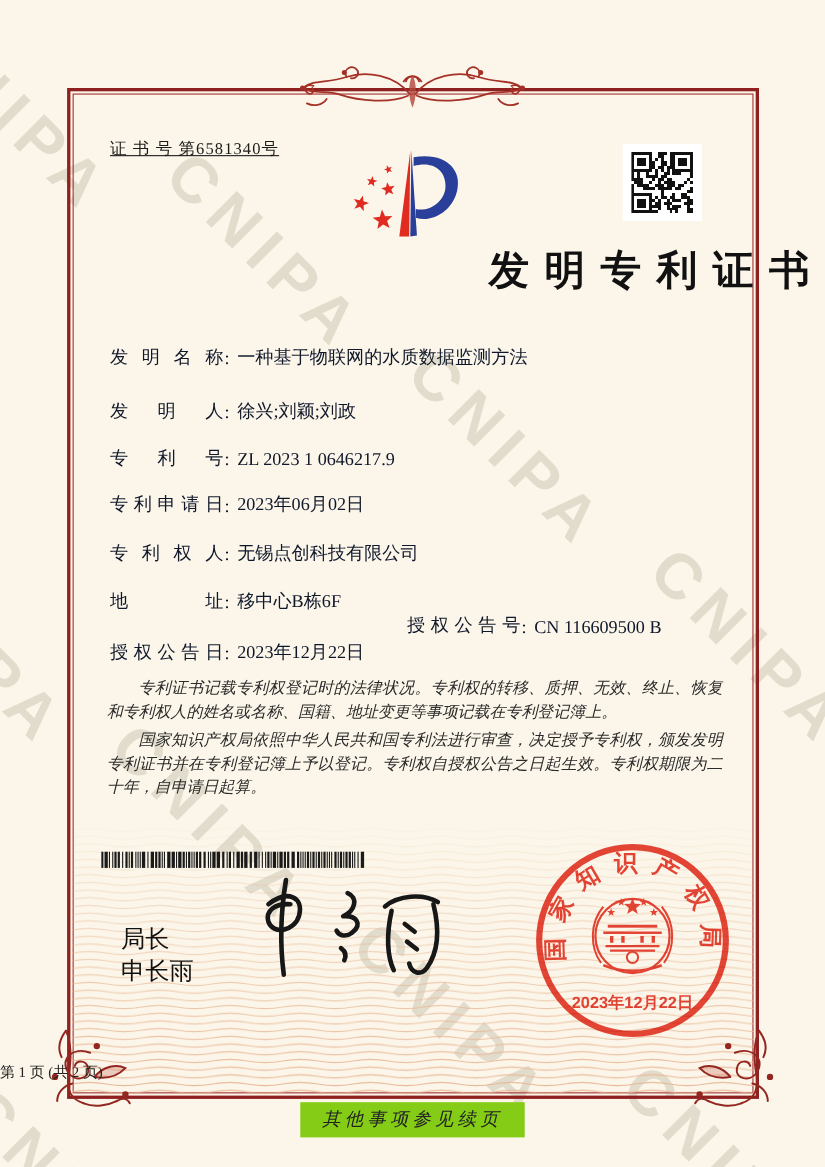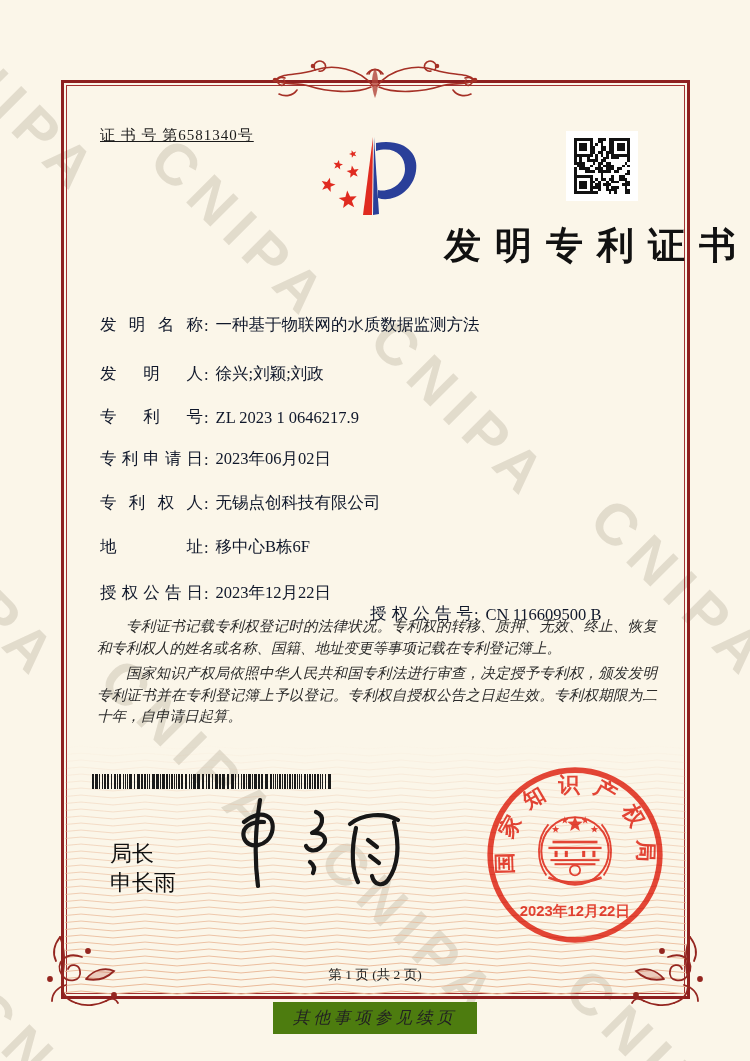--- a/index.html
+++ b/index.html
@@ -34,22 +34,22 @@
   .addr .fvalue{white-space:normal;line-height:22px;}
   #paragraphs{left:97px;top:616px;width:560px;z-index:2;}
   #paragraphs p{margin:0 0 4px 0;text-indent:2em;font-style:italic;
                 font-size:14.5px;line-height:21.5px;color:#2a2a2a;text-align:justify;}
   #barcode{left:92px;top:774px;z-index:2;}
   #official{left:110px;top:839px;z-index:2;
             font-family:Liberation Sans, sans-serif;font-size:22px;
             color:#111;line-height:29px;}
   #signature{left:222px;top:790px;z-index:3;}
   #seal{left:483px;top:763px;z-index:4;opacity:.93;mix-blend-mode:multiply;}
-  #page-info{left:0;right:0;top:966px;text-align:center;font-size:13.5px;color:#222;z-index:2;}
-  #cont-note{left:50%;transform:translateX(-50%);top:1002px;background:#4d7c0f;
+  #page-info{left:0;right:0;top:966px;font-size:13.5px;color:#222;z-index:2;}
+  #cont-note{left:50%;transform:translateX(-50%);top:1002px;background:#84cc16;
              padding:5px 20px;font-style:italic;font-size:16.5px;letter-spacing:4px;
              color:#222;z-index:2;white-space:nowrap;}
   .ornament{z-index:2;pointer-events:none;}
 </style>
 </head>
 <body>
 
 <div id="wm-layer">
     <span class="wm" style="left: -45px; top: 0px;">CNIPA</span>
     <span class="wm" style="left: 185px; top: 125px;">CNIPA</span>
@@ -418,21 +418,21 @@
     <span class="fcolon">:</span>
   <span class="fvalue" style="width:448px;">
     <span style="display:block;">移中心B栋6F</span>
   </span>
 </div>
 <div class="frow" style="top:582px">
   <span class="flabel">授权公告日</span>
     <span class="fcolon">:</span>
   <span class="fvalue">2023年12月22日</span>
 </div>
-<div class="frow" style="top:603px;left:370px">
+<div class="frow" style="top:558px;left:370px">
   <span class="flabel">授权公告号</span>
     <span class="fcolon">:</span>
   <span class="fvalue">CN 116609500 B</span>
 </div>
 
 <div class="abs" id="paragraphs">
   <p>专利证书记载专利权登记时的法律状况。专利权的转移、质押、无效、终止、恢复和专利权人的姓名或名称、国籍、地址变更等事项记载在专利登记簿上。</p>
   <p>国家知识产权局依照中华人民共和国专利法进行审查，决定授予专利权，颁发发明专利证书并在专利登记簿上予以登记。专利权自授权公告之日起生效。专利权期限为二十年，自申请日起算。</p>
 </div>
 

